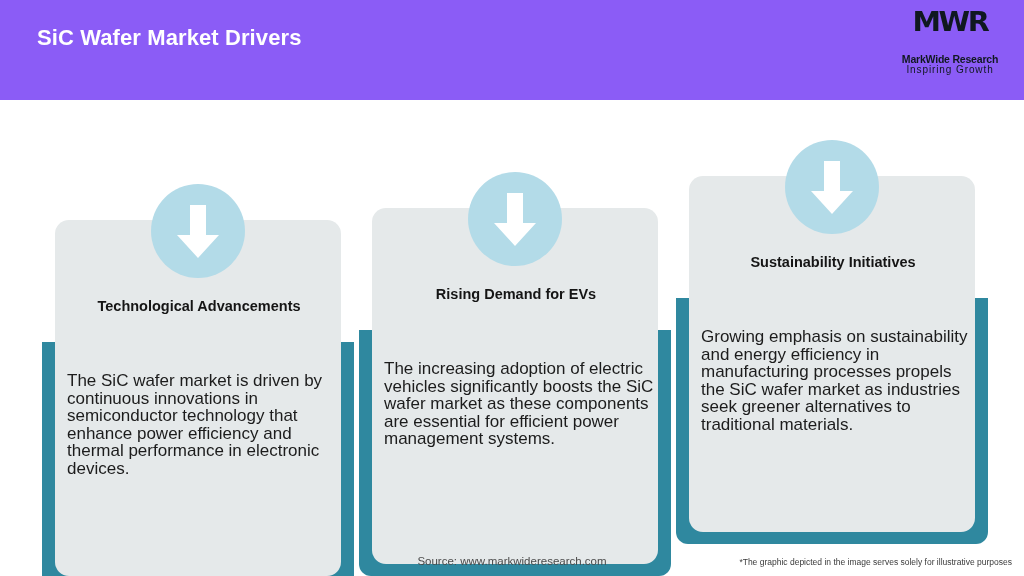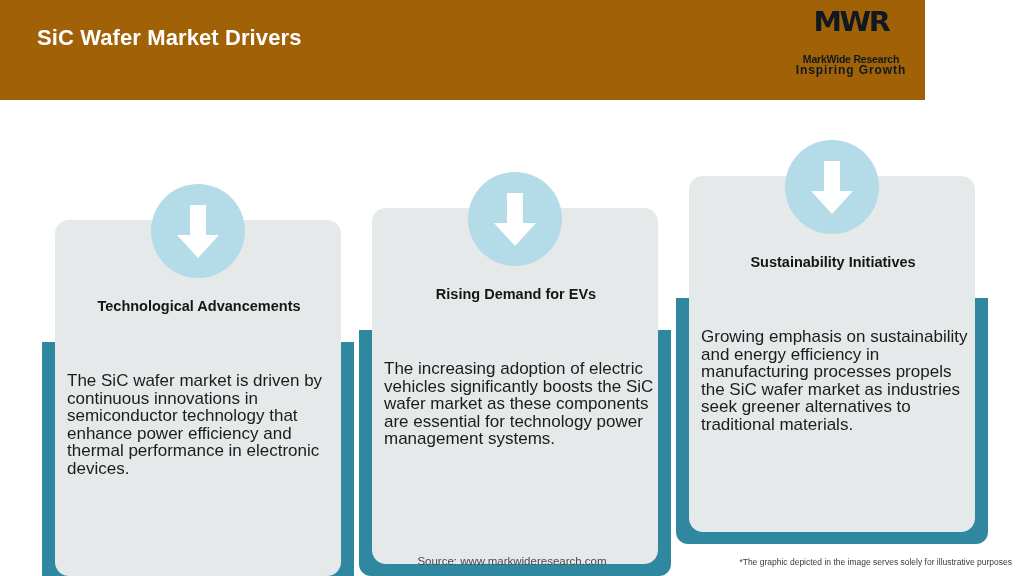--- a/index.html
+++ b/index.html
@@ -13,23 +13,23 @@
     overflow: hidden;
     font-family: "Liberation Sans", sans-serif;
     position: relative;
   }
 
   
   .header {
     position: absolute;
     left: 0;
     top: 0;
-    width: 925px;
+    width: 1024px;
     height: 100px;
-    background: #a16207;
+    background: #8b5cf6;
   }
   .header-title {
     position: absolute;
     left: 37px;
     top: 25px;
     font-size: 22px;
     font-weight: bold;
     color: #ffffff;
     letter-spacing: 0.1px;
     white-space: nowrap;
@@ -60,22 +60,22 @@
     margin-top: 18px;
     font-size: 10.5px;
     font-weight: bold;
     color: #101820;
     letter-spacing: -0.2px;
     line-height: 12px;
     white-space: nowrap;
   }
   .logo-tagline {
     display: block;
-    font-size: 12px;
-    font-weight: bold;
+    font-size: 10px;
+    font-weight: normal;
     color: #101820;
     letter-spacing: 0.9px;
     line-height: 10px;
     white-space: nowrap;
   }
 
   
   .cards {
     position: absolute;
     left: 0;
@@ -200,21 +200,21 @@
 
   <div class="card card-2">
     <div class="card-frame"></div>
     <div class="card-panel"></div>
     <div class="card-icon">
       <svg width="52" height="60" viewBox="0 0 52 60" aria-hidden="true">
         <path d="M18 4 H34 V34 H47 L26 57 L5 34 H18 Z" fill="#ffffff"></path>
       </svg>
     </div>
     <div class="card-heading">Rising Demand for EVs</div>
-    <div class="card-body">The increasing adoption of electric vehicles significantly boosts the SiC wafer market as these components are essential for technology power management systems.</div>
+    <div class="card-body">The increasing adoption of electric vehicles significantly boosts the SiC wafer market as these components are essential for efficient power management systems.</div>
   </div>
 
   <div class="card card-3">
     <div class="card-frame"></div>
     <div class="card-panel"></div>
     <div class="card-icon">
       <svg width="52" height="60" viewBox="0 0 52 60" aria-hidden="true">
         <path d="M18 4 H34 V34 H47 L26 57 L5 34 H18 Z" fill="#ffffff"></path>
       </svg>
     </div>

